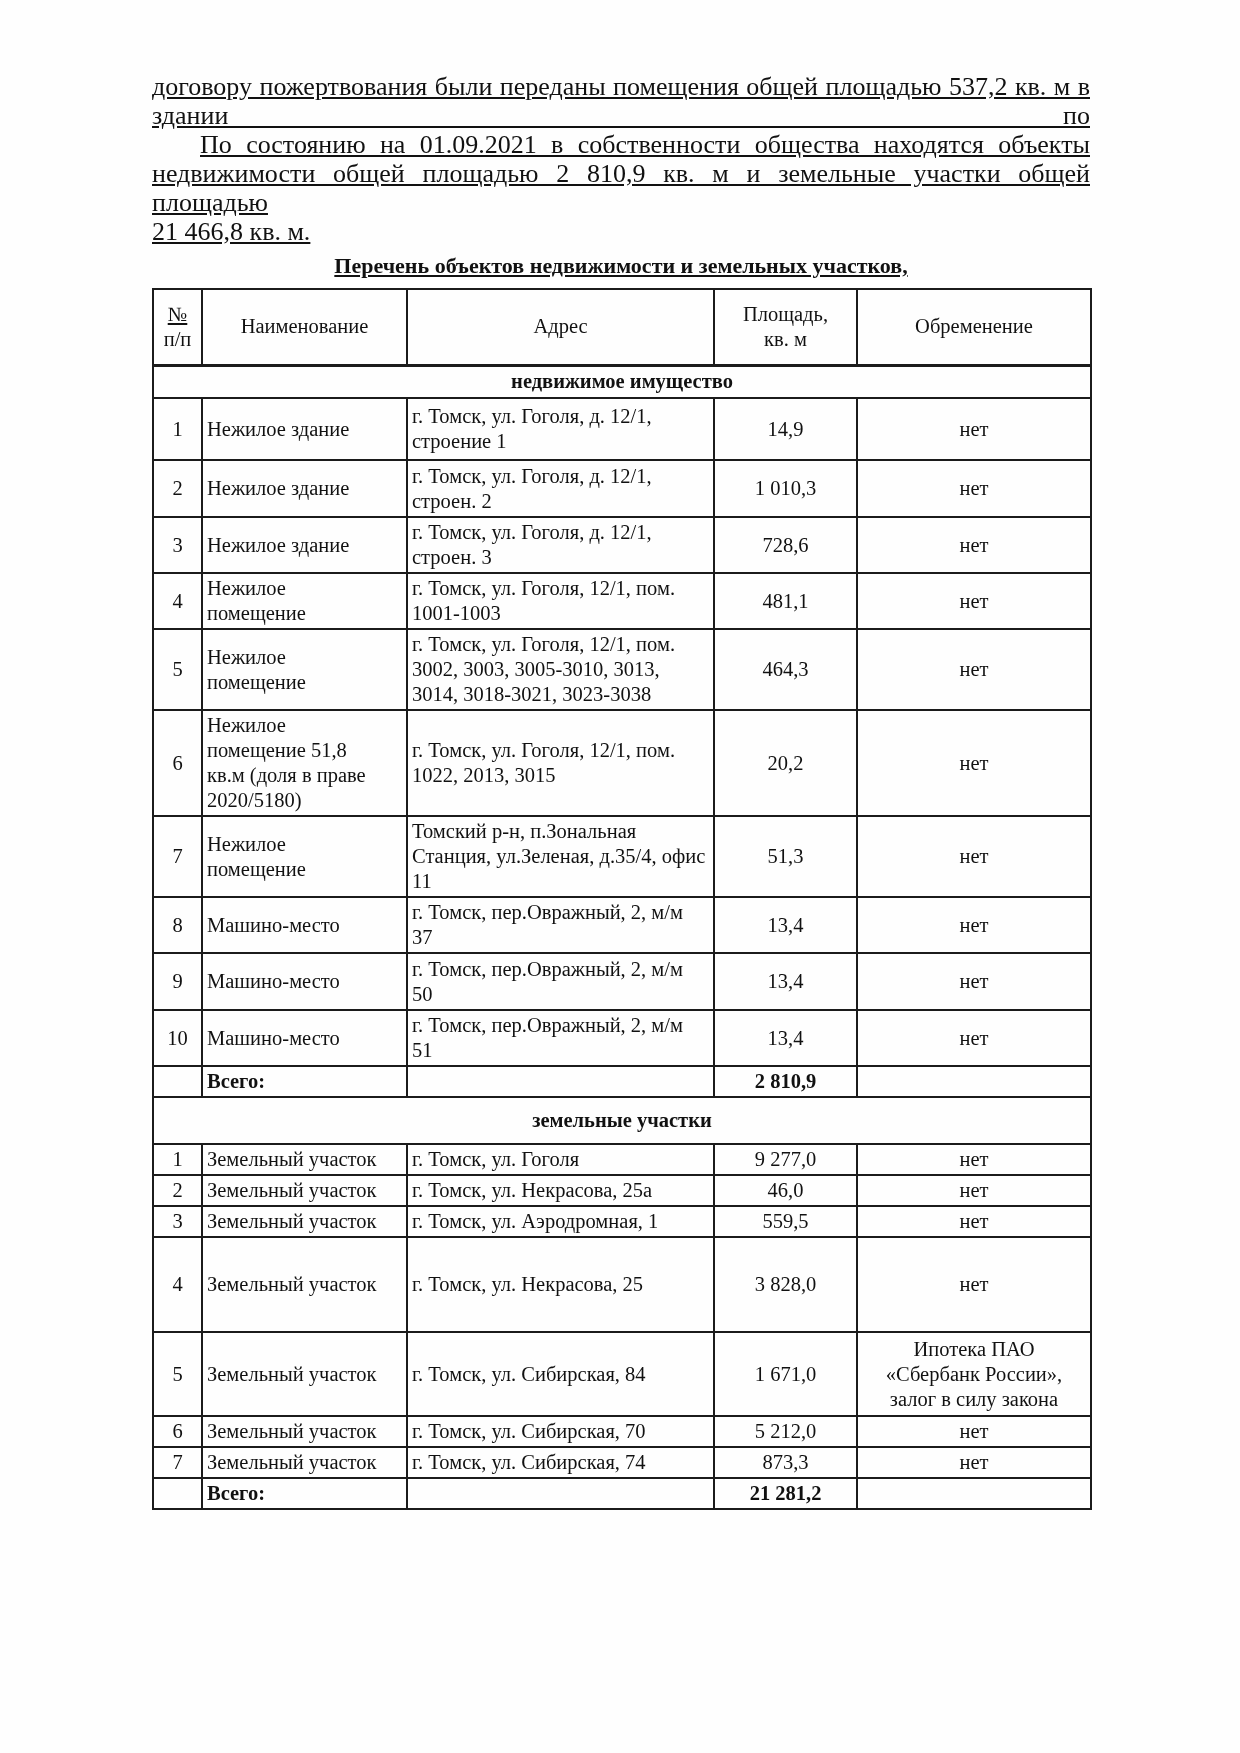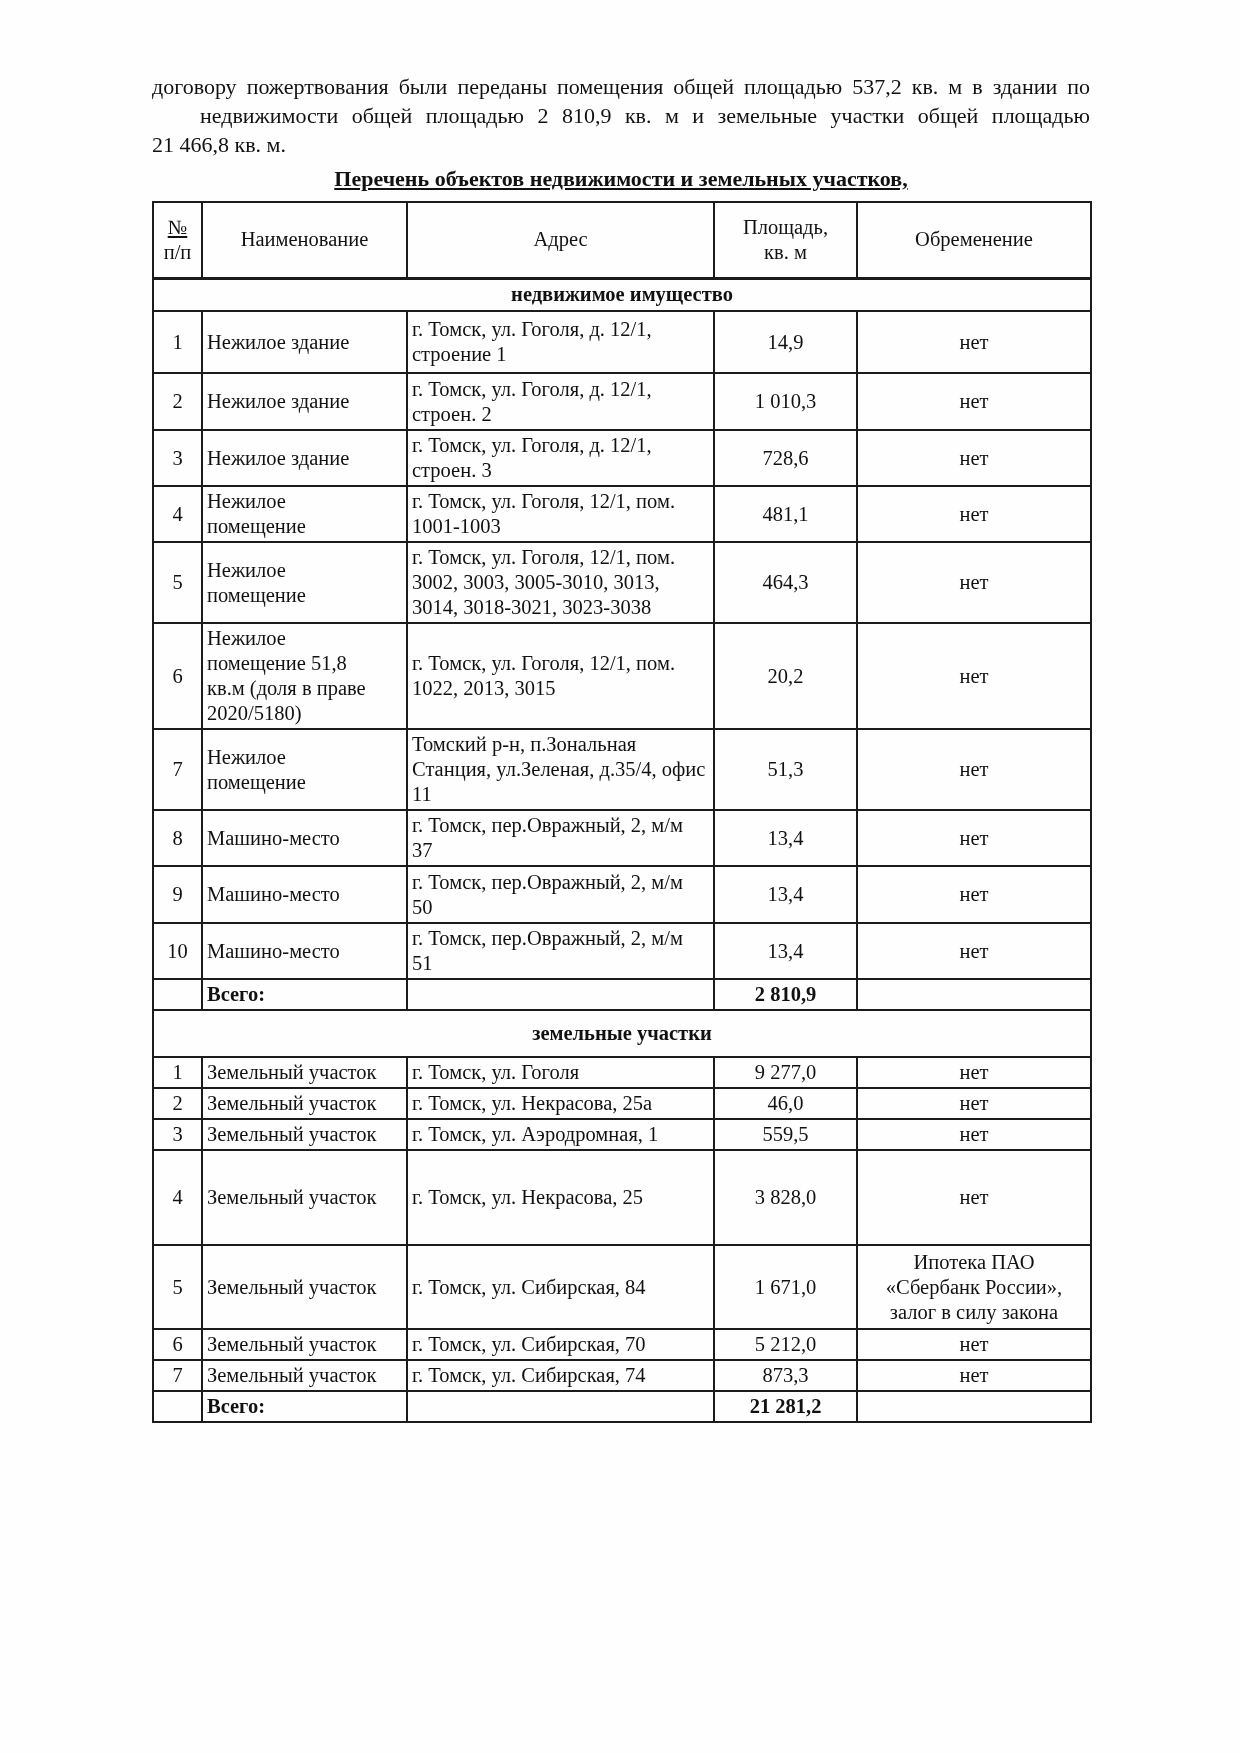--- a/index.html
+++ b/index.html
@@ -7,22 +7,23 @@
     position:relative;
     width:1240px;height:1753px;
     background:#fefefe;
     font-family:"Liberation Serif","DejaVu Serif",serif;
     color:#111;
     box-sizing:border-box;
     padding:72px 150px 40px 152px;
     overflow:hidden;
   }
   .para{
-    font-size:22px;line-height:29px;
+    font-size:26px;line-height:29px;
     width:938px;
+    text-decoration:underline;
   }
   .jline{ text-align:justify; text-align-last:justify; }
   [data-name="paragraph-status"] div:first-child{ text-indent:48px; }
   .table-title{
     width:938px;text-align:center;font-weight:bold;
     font-size:22px;line-height:30px;margin-top:5px;margin-bottom:7px;text-decoration:underline;
   }
   table.doc{
     border-collapse:collapse;table-layout:fixed;
     width:938px;
@@ -60,20 +61,21 @@
 </head>
 <body>
 
 <div class="page" data-name="document-page">
 
   <div class="para" data-name="paragraph-donation">
       <div class="jline" data-name="paragraph-line">договору пожертвования были переданы помещения общей площадью 537,2 кв. м в здании по</div>
     </div>
 
   <div class="para" data-name="paragraph-status">
+      <div class="jline" data-name="paragraph-line">По состоянию на 01.09.2021 в собственности общества находятся объекты</div>
       <div class="jline" data-name="paragraph-line">недвижимости общей площадью 2 810,9 кв. м и земельные участки общей площадью</div>
       <div data-name="paragraph-line">21 466,8 кв. м.</div>
     </div>
 
   <div class="table-title" data-name="table-title">
     <div data-name="table-title-line1">Перечень объектов недвижимости и земельных участков,</div>
   </div>
 
   <table class="doc" data-name="property-table">
     <colgroup>

